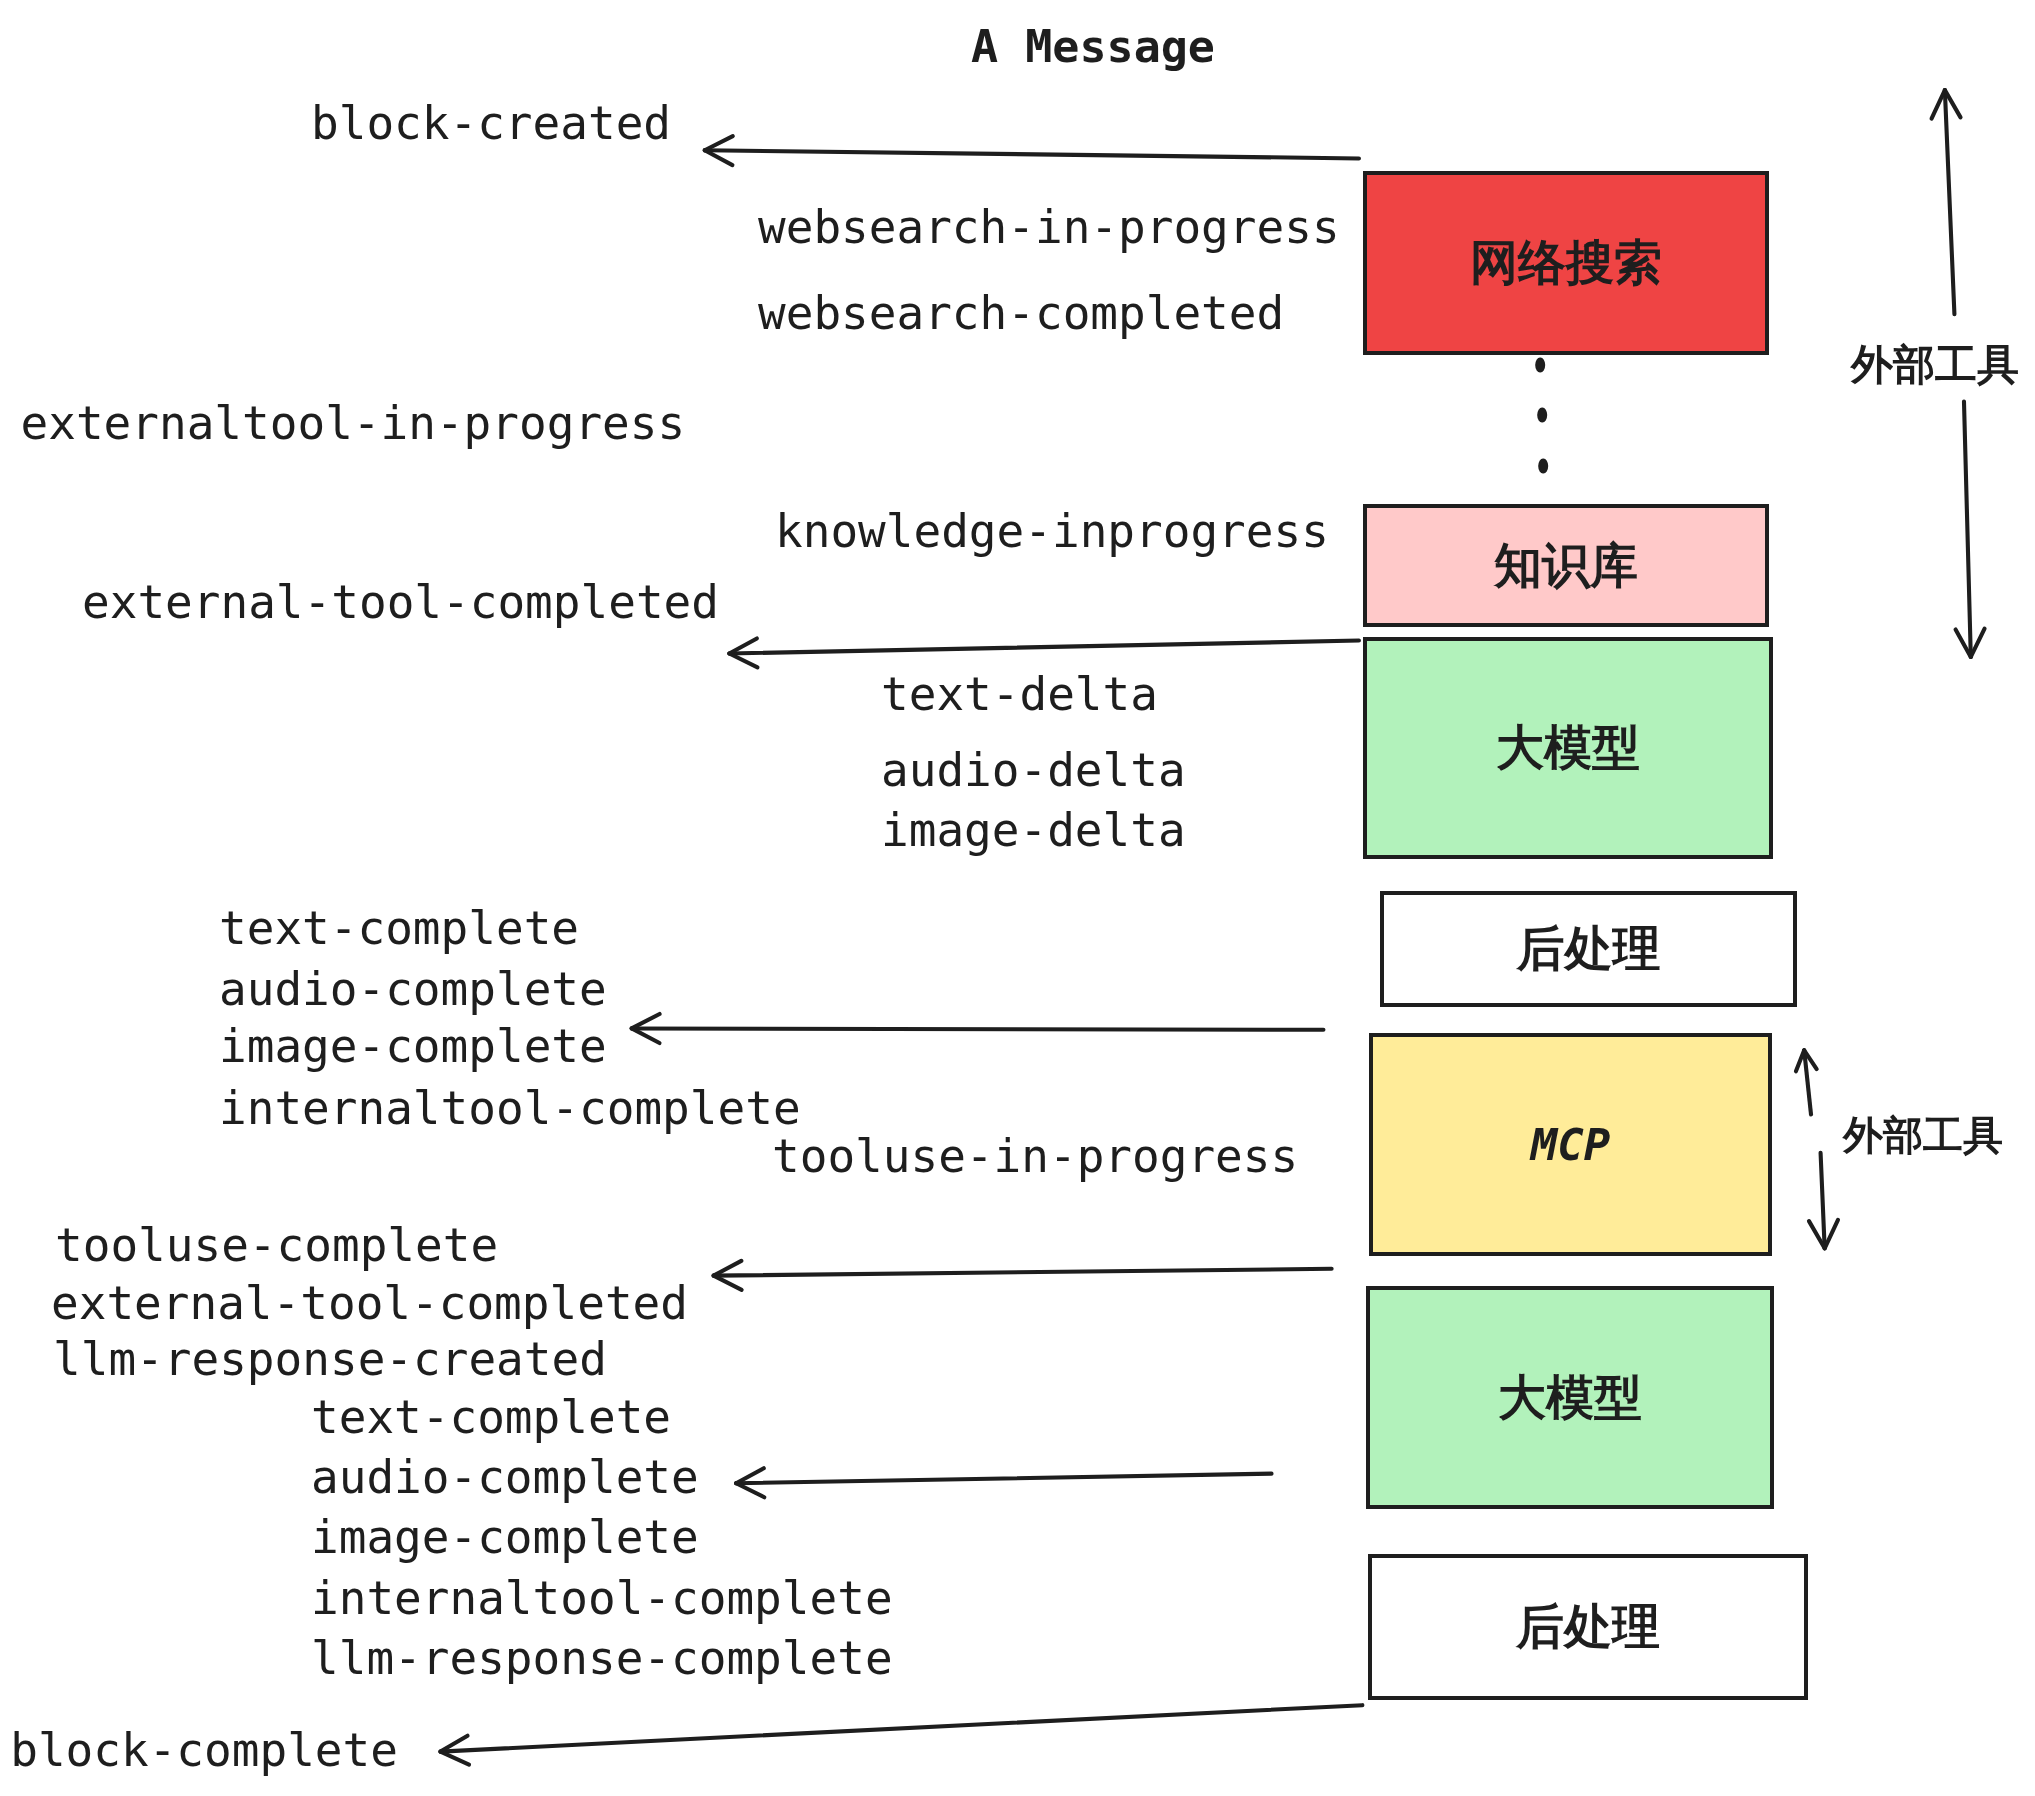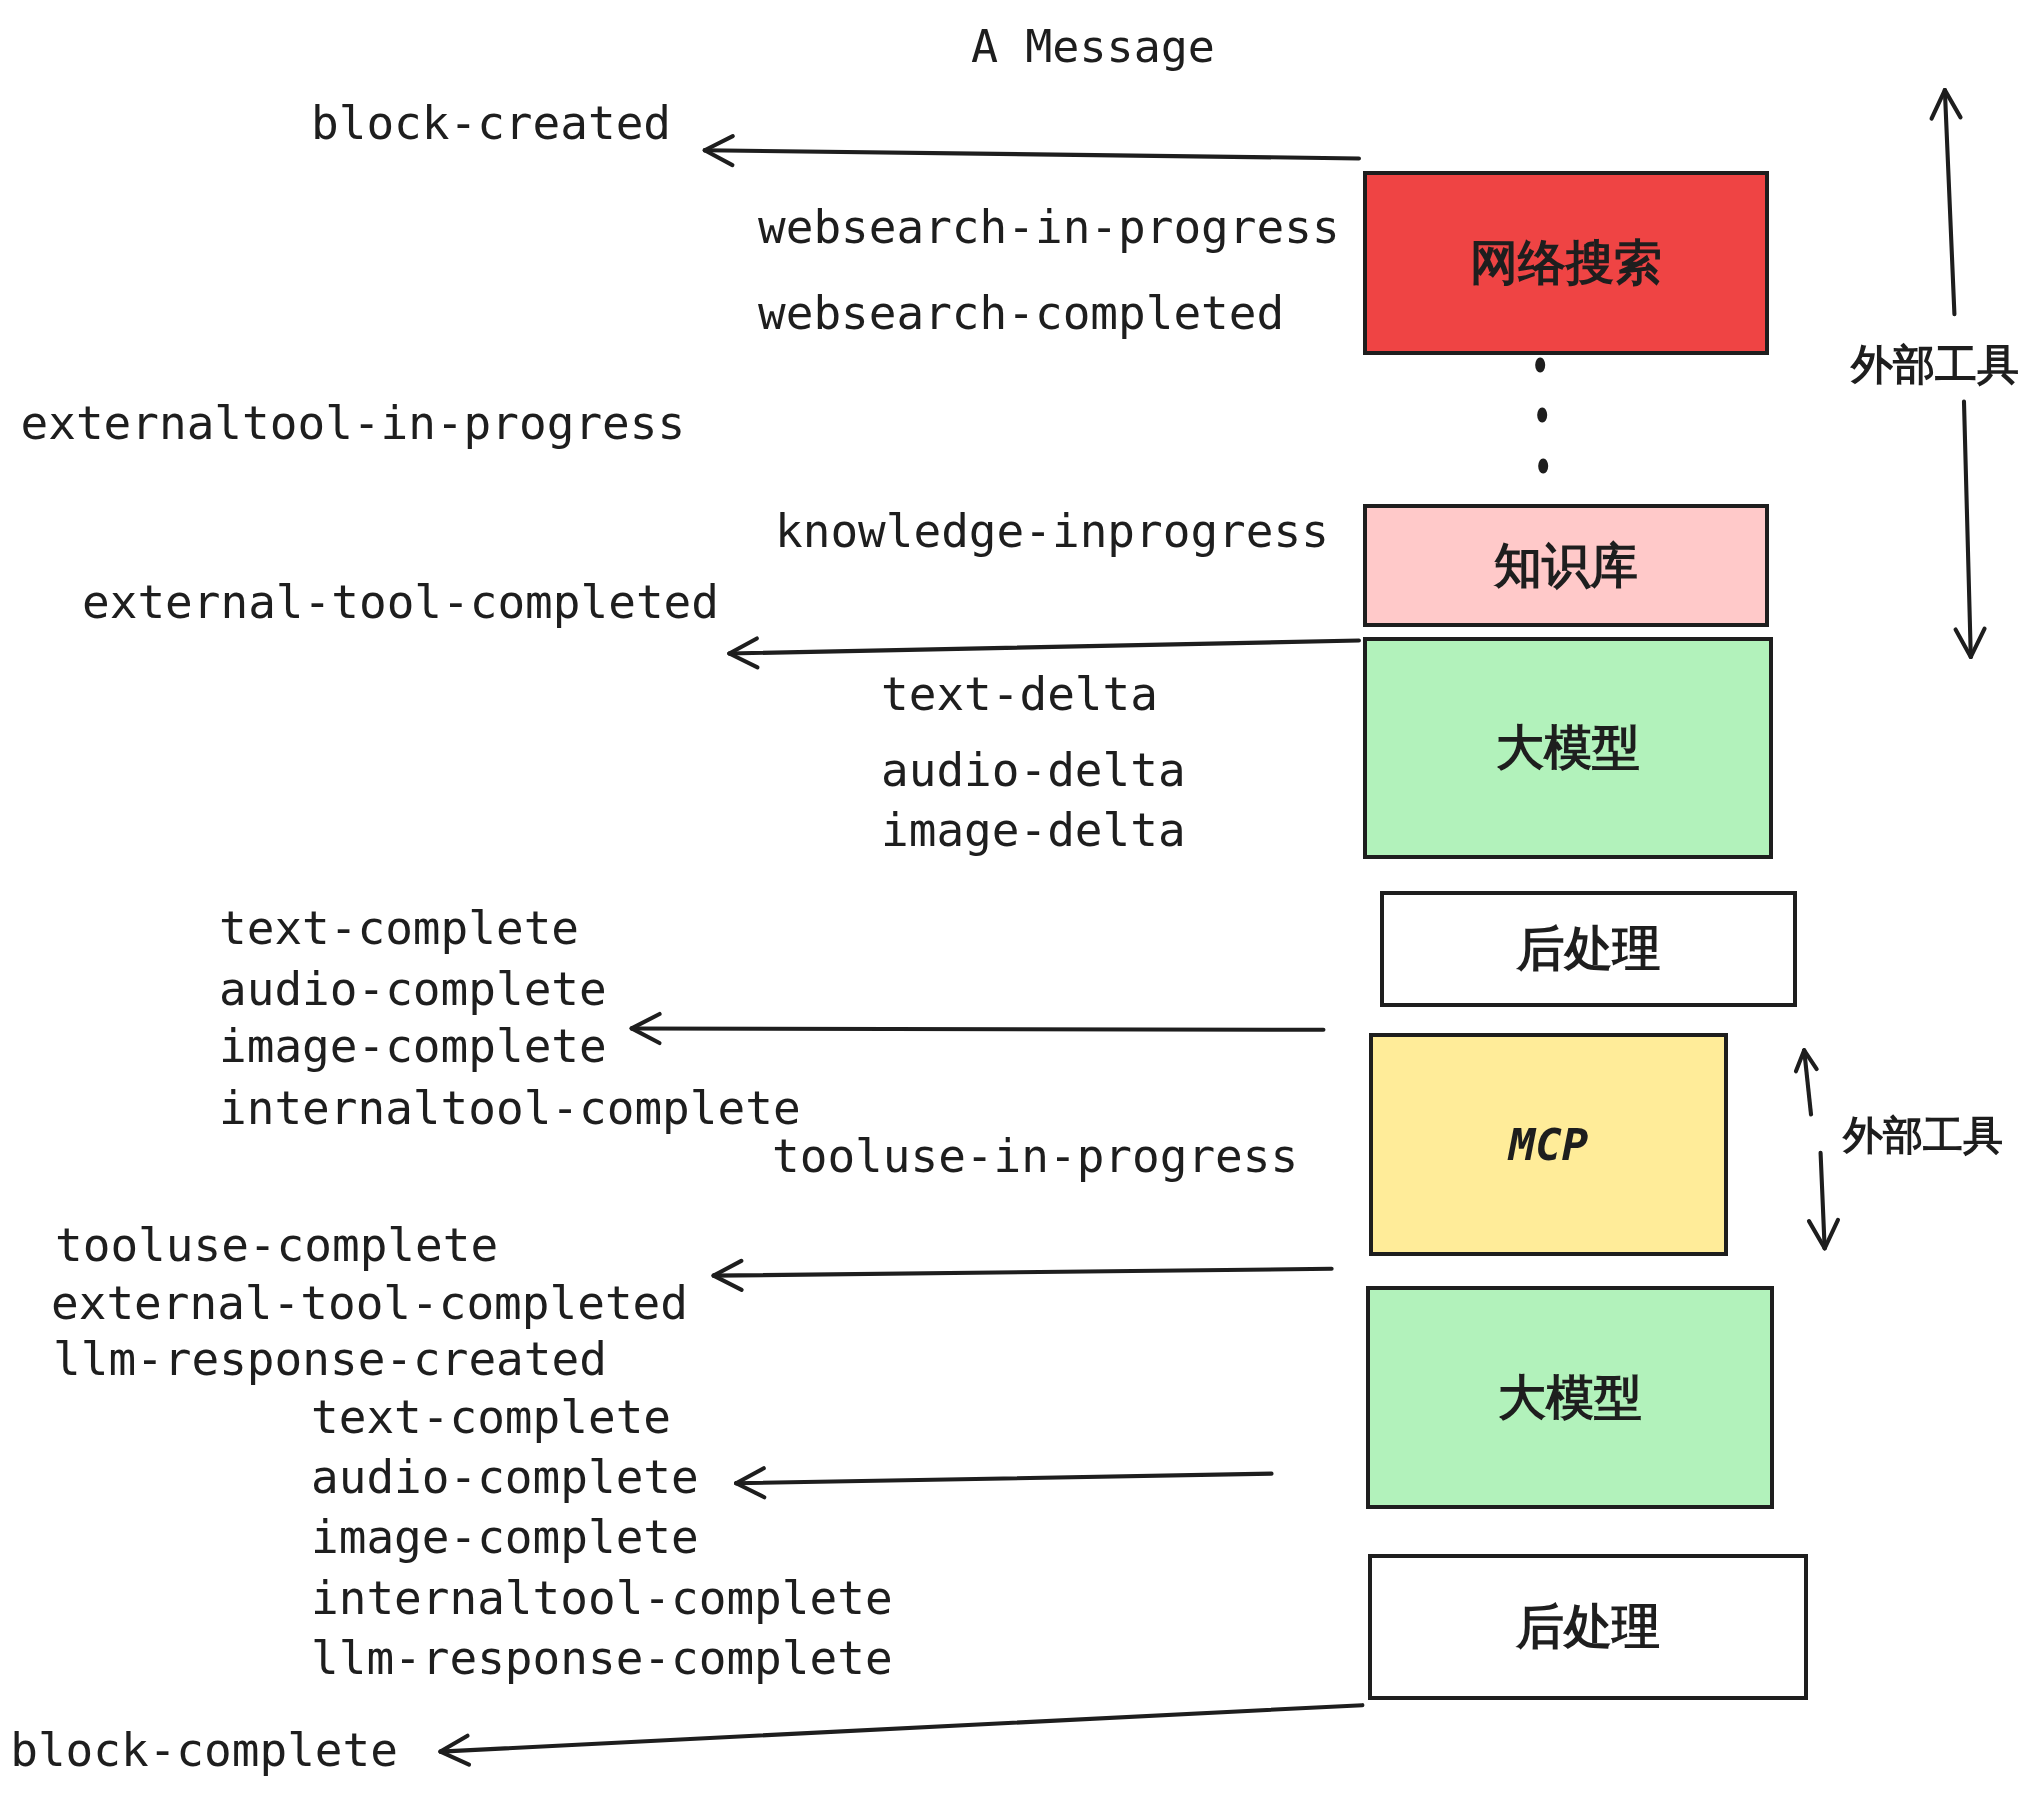--- a/index.html
+++ b/index.html
@@ -8,21 +8,21 @@
     width:2035px;height:1796px;
     background:#ffffff;
     font-family:"DejaVu Sans Mono", monospace;
     color:#1e1e1e;
     overflow:hidden;
   }
   .title{
     position:absolute;
     transform:translate(-50%,-50%);
     font-size:45px;
-    font-weight:normal;
+    font-weight:bold;
     white-space:nowrap;
   }
   .event-label{
     position:absolute;
     font-size:46px;
     line-height:1;
     white-space:nowrap;
     transform:translateY(-50%);
   }
   .side-label{
@@ -128,21 +128,21 @@
     </div>
     <div class="box" style="left: 1363px; top: 504px; width: 406px; height: 123px; background: rgb(255, 201, 201);">
       <span class="box-label">知识库</span>
     </div>
     <div class="box" style="left: 1363px; top: 637px; width: 410px; height: 222px; background: rgb(178, 242, 187);">
       <span class="box-label">大模型</span>
     </div>
     <div class="box" style="left: 1380px; top: 891px; width: 417px; height: 116px; background: rgb(255, 255, 255);">
       <span class="box-label">后处理</span>
     </div>
-    <div class="box" style="left: 1369px; top: 1033px; width: 359px; height: 223px; background: rgb(255, 236, 153);">
+    <div class="box" style="left: 1369px; top: 1033px; width: 403px; height: 223px; background: rgb(255, 236, 153);">
       <span class="box-label mono">MCP</span>
     </div>
     <div class="box" style="left: 1366px; top: 1286px; width: 408px; height: 223px; background: rgb(178, 242, 187);">
       <span class="box-label">大模型</span>
     </div>
     <div class="box" style="left: 1368px; top: 1554px; width: 440px; height: 146px; background: rgb(255, 255, 255);">
       <span class="box-label">后处理</span>
     </div>
     <div class="event-label" style="left: 311px; top: 123px;">block-created</div>
     <div class="event-label" style="left: 758px; top: 227px;">websearch-in-progress</div>

